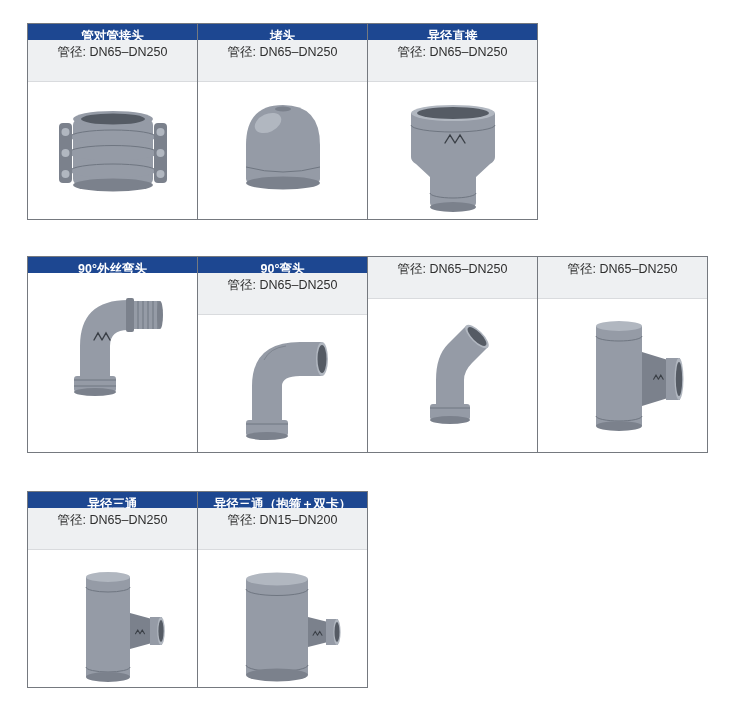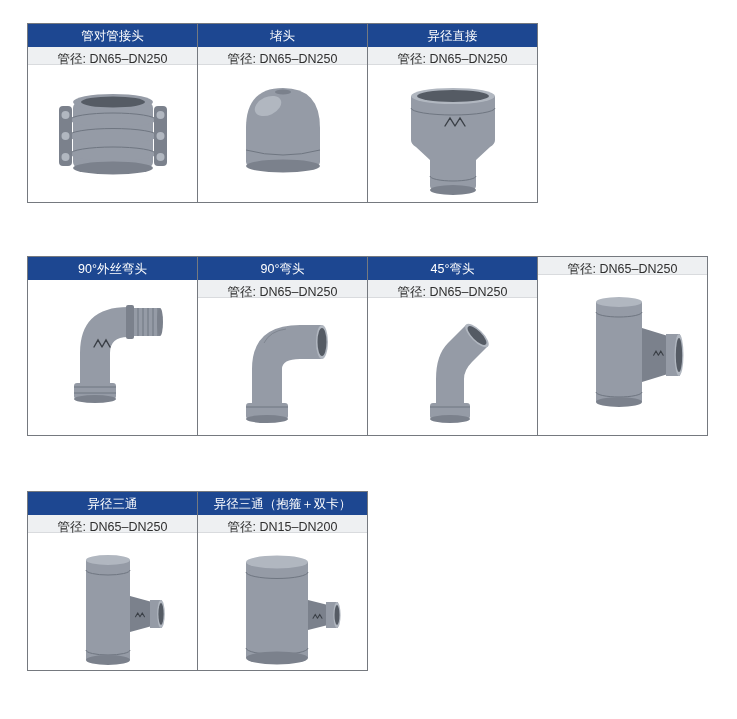--- a/index.html
+++ b/index.html
@@ -16,26 +16,26 @@
     font-family:"Liberation Sans","DejaVu Sans",sans-serif;
   }
   .row{position:absolute;left:27px;display:flex;}
   .row-1{top:23px;} .row-2{top:256px;} .row-3{top:491px;}
   .card{
     width:171px;margin-left:-1px;background:#fff;
     border:1px solid var(--border);
   }
   .card:first-child{margin-left:0;}
   .card-header{
-    height:23px;line-height:24px;background:var(--header_bg);
-    color:var(--header_text);font-size:12.5px;font-weight:normal;
+    height:16px;line-height:24px;background:var(--header_bg);
+    color:var(--header_text);font-size:12.5px;font-weight:bold;
     text-align:center;white-space:nowrap;overflow:hidden;
   }
   .card-sub{
-    height:18px;line-height:25px;background:var(--subheader_bg);
+    height:42px;line-height:25px;background:var(--subheader_bg);
     color:var(--subheader_text);font-size:12.5px;text-align:center;
     border-bottom:1px solid var(--sub_divider);white-space:nowrap;
   }
   .card-fig{
     height:137px;display:flex;align-items:center;justify-content:center;
   }
   svg{display:block;}
   .f1{fill:var(--fit_body);} .f2{fill:var(--fit_dark);}
   .f3{fill:var(--fit_light);} .f4{fill:var(--fit_opening);}
   .fl{fill:none;stroke:var(--fit_line);stroke-width:1;}
@@ -134,21 +134,20 @@
         <path d="M38,104 h42" class="fl"></path>
         <ellipse cx="59" cy="116" rx="21" ry="4" class="f2"></ellipse>
         <ellipse cx="114" cy="39" rx="6" ry="17" class="f3"></ellipse>
         <ellipse cx="114" cy="39" rx="4.5" ry="14" class="f4"></ellipse>
         <path d="M56,40 Q62,28 78,26" class="fl" opacity="0.6"></path>
       </svg>
     </div>
   </div>
 
   <div class="card">
-    <div class="card-header">45°弯头</div>
     <div class="card-sub">管径: DN65–DN250</div>
     <div class="card-fig">
       <svg width="150" height="128" viewBox="0 0 150 128">
         <path d="M58,114 L58,76 Q58,52 70,40 L88,22 L110,43 L94,59 Q86,67 86,76 L86,114 Z" class="f1"></path>
         <rect x="52" y="100" width="40" height="16" rx="3" class="f1"></rect>
         <path d="M52,104 h40" class="fl"></path>
         <ellipse cx="72" cy="116" rx="20" ry="4" class="f2"></ellipse>
         <ellipse cx="99" cy="32.5" rx="6" ry="15.5" class="f3" transform="rotate(-45 99 32.5)"></ellipse>
         <ellipse cx="99" cy="32.5" rx="4.5" ry="12.5" class="f4" transform="rotate(-45 99 32.5)"></ellipse>
       </svg>

